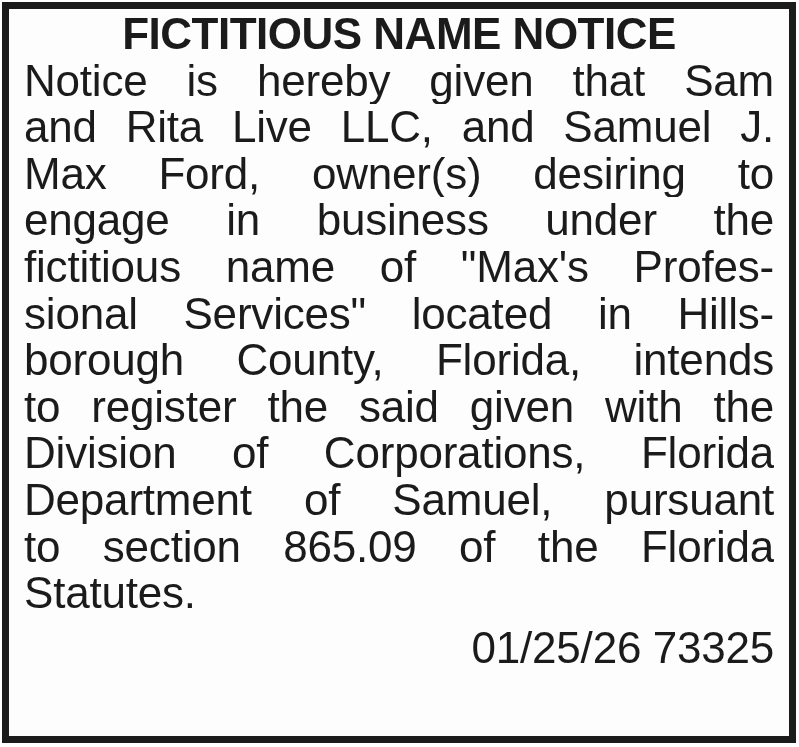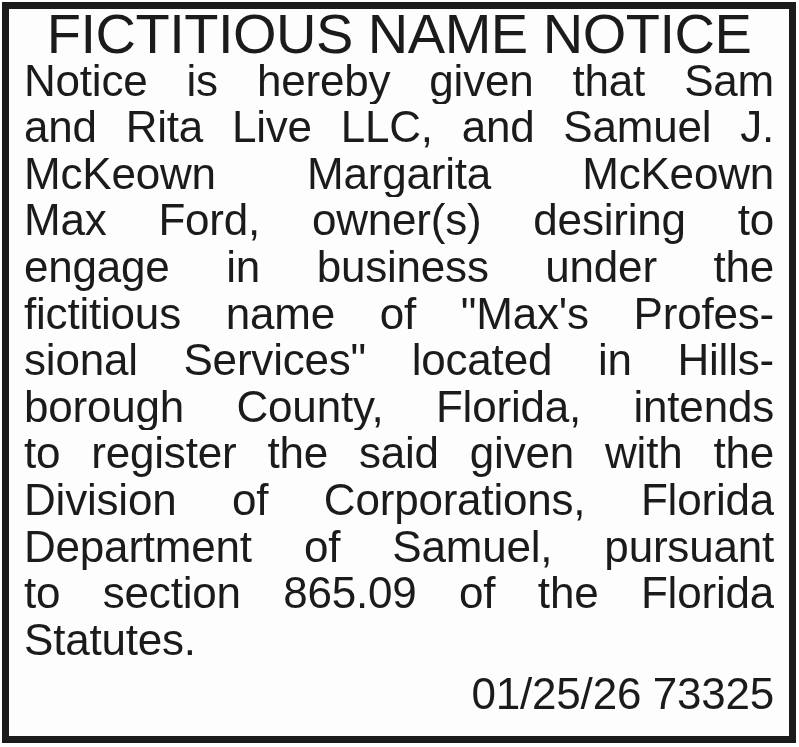--- a/index.html
+++ b/index.html
@@ -25,23 +25,23 @@
     left: 2px;
     top: 2px;
     right: 3px;
     bottom: 4px;
     border: 7px solid var(--ink);
     background: var(--paper);
     padding: 2px 15px 6px 15px;
     color: var(--ink);
   }
   .ad-title {
-    font-size: 56px;
+    font-size: 44px;
     line-height: 46.6px;
-    font-weight: normal;
+    font-weight: bold;
     text-align: center;
     letter-spacing: -0.5px;
     white-space: nowrap;
   }
   .ad-body { width: 100%; }
   .body-line {
     font-size: 44px;
     line-height: 46.6px;
     text-align: justify;
     text-align-last: justify;
@@ -67,21 +67,20 @@
 <body>
 
 <div class="stage">
   <div class="ad-box">
 
     <div class="ad-title">FICTITIOUS NAME NOTICE</div>
 
     <div class="ad-body">
       <div class="body-line">Notice is hereby given that Sam</div>
       <div class="body-line">and Rita Live LLC, and Samuel J.</div>
-      <div class="body-line">McKeown Margarita McKeown</div>
       <div class="body-line">Max Ford, owner(s) desiring to</div>
       <div class="body-line">engage in business under the</div>
       <div class="body-line">fictitious name of "Max's Profes-</div>
       <div class="body-line">sional Services" located in Hills-</div>
       <div class="body-line">borough County, Florida, intends</div>
       <div class="body-line">to register the said given with the</div>
       <div class="body-line">Division of Corporations, Florida</div>
       <div class="body-line">Department of Samuel, pursuant</div>
       <div class="body-line">to section 865.09 of the Florida</div>
       <div class="body-line last-line">Statutes.</div>

